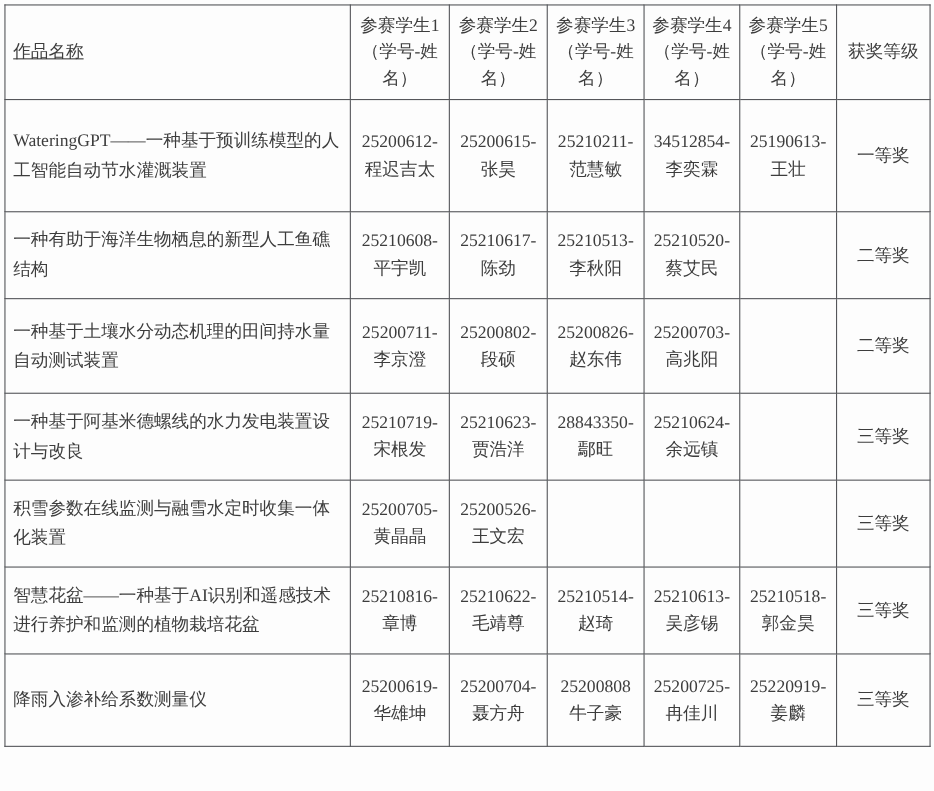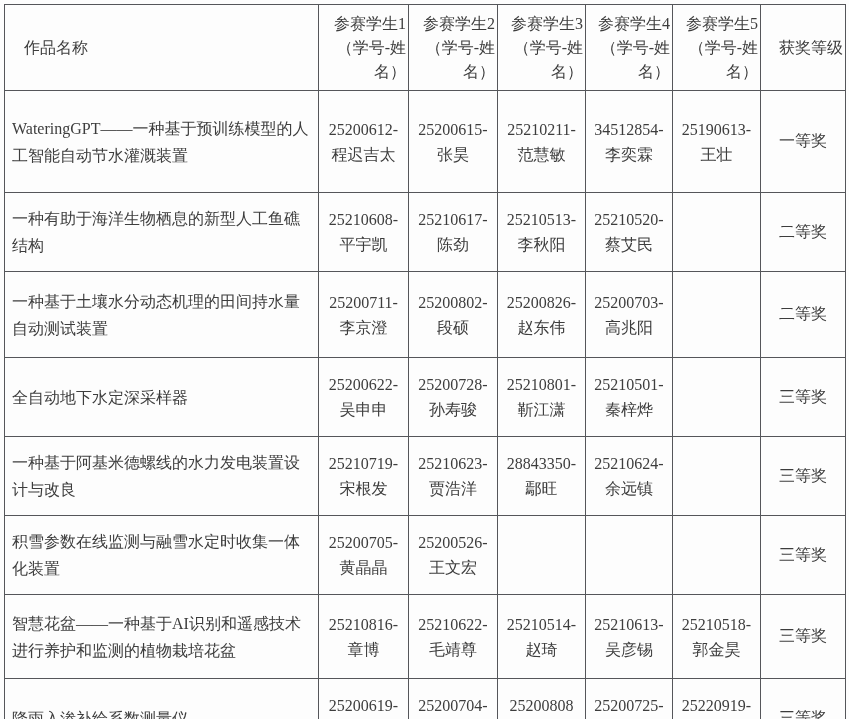--- a/index.html
+++ b/index.html
@@ -16,27 +16,28 @@
     background:#fdfdfd;
   }
   .award-table th,.award-table td{
     border:1px solid #55565a;
     font-weight:normal;
     font-size:16px;
     vertical-align:middle;
     overflow:hidden;
   }
   .award-table th{
-    text-align:right;
+    text-align:center;
     padding:4px 2px;
     line-height:24px;
   }
   .award-table th.col-title-head{
     text-align:left;
-    padding-left:19px;
+    padding-left:7px;
+    text-decoration:underline;
   }
   .award-table td.cell-title{
     text-align:left;
     padding:6px 8px 6px 7px;
     line-height:27px;
   }
   .award-table td.cell-student{
     text-align:center;
     white-space:pre-line;
     line-height:25px;
@@ -116,33 +117,20 @@
           <td class="cell-student">25200802-
 段硕</td>
           <td class="cell-student">25200826-
 赵东伟</td>
           <td class="cell-student">25200703-
 高兆阳</td>
           <td class="cell-student"></td>
           <td class="cell-award">二等奖</td>
         </tr>
         <tr>
-          <td class="cell-title">全自动地下水定深采样器</td>
-          <td class="cell-student">25200622-
-吴申申</td>
-          <td class="cell-student">25200728-
-孙寿骏</td>
-          <td class="cell-student">25210801-
-靳江潇</td>
-          <td class="cell-student">25210501-
-秦梓烨</td>
-          <td class="cell-student"></td>
-          <td class="cell-award">三等奖</td>
-        </tr>
-        <tr>
           <td class="cell-title">一种基于阿基米德螺线的水力发电装置设计与改良</td>
           <td class="cell-student">25210719-
 宋根发</td>
           <td class="cell-student">25210623-
 贾浩洋</td>
           <td class="cell-student">28843350-
 鄢旺</td>
           <td class="cell-student">25210624-
 余远镇</td>
           <td class="cell-student"></td>

